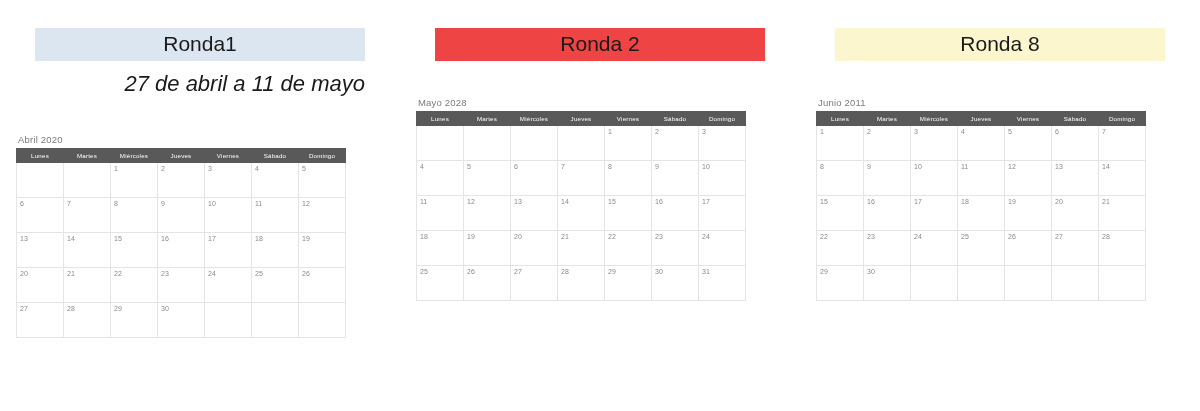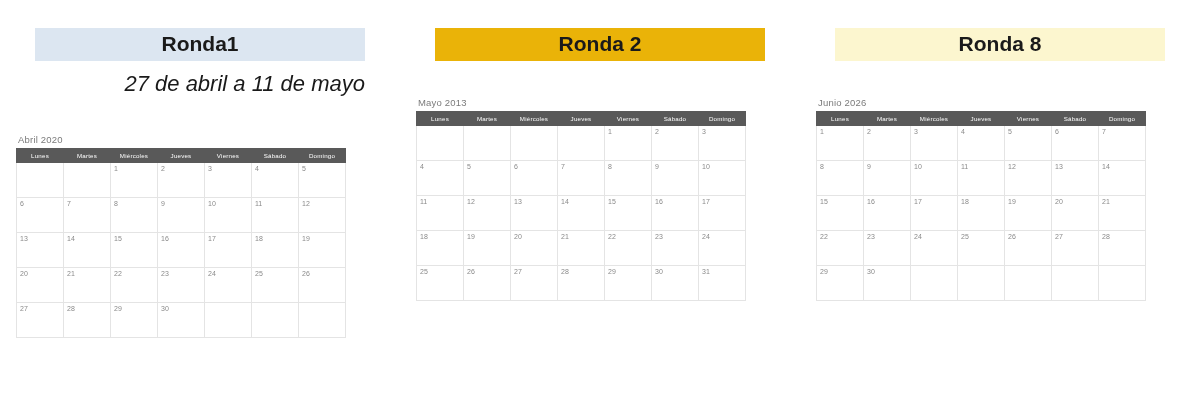--- a/index.html
+++ b/index.html
@@ -28,21 +28,21 @@
     width: 400px;
     box-sizing: border-box;
     display: flex;
     flex-direction: column;
     align-items: center;
   }
   .round-title {
     width: 330px;
     text-align: center;
     font-size: 21px;
-    font-weight: bold;
+    font-weight: normal;
     color: #1a1a1a;
     padding: 4px 0 5px 0;
     line-height: 1.15;
   }
   .round-range {
     width: 330px;
     text-align: right;
     font-size: 22px;
     font-style: italic;
     color: #1a1a1a;
@@ -174,23 +174,23 @@
                 <td class="blue">30</td>
                 <td class="blank"></td>
                 <td class="blank"></td>
                 <td class="blank"></td>
               </tr>
             </tbody>
           </table>
         </div>
       </div>
       <div class="column">
-        <div class="round-title" style="background: #eab308;">Ronda 2</div>
+        <div class="round-title" style="background: #ef4444;">Ronda 2</div>
         <div class="cal-wrap">
-          <div class="cal-title">Mayo 2013</div>
+          <div class="cal-title">Mayo 2028</div>
           <table class="cal">
             <thead>
               <tr>
                 <th>Lunes</th>
                 <th>Martes</th>
                 <th>Miércoles</th>
                 <th>Jueves</th>
                 <th>Viernes</th>
                 <th>Sábado</th>
                 <th>Domingo</th>
@@ -242,21 +242,21 @@
                 <td class="green">30</td>
                 <td class="green">31</td>
               </tr>
             </tbody>
           </table>
         </div>
       </div>
       <div class="column">
         <div class="round-title" style="background: rgb(252, 246, 207);">Ronda 8</div>
         <div class="cal-wrap">
-          <div class="cal-title">Junio 2026</div>
+          <div class="cal-title">Junio 2011</div>
           <table class="cal">
             <thead>
               <tr>
                 <th>Lunes</th>
                 <th>Martes</th>
                 <th>Miércoles</th>
                 <th>Jueves</th>
                 <th>Viernes</th>
                 <th>Sábado</th>
                 <th>Domingo</th>

